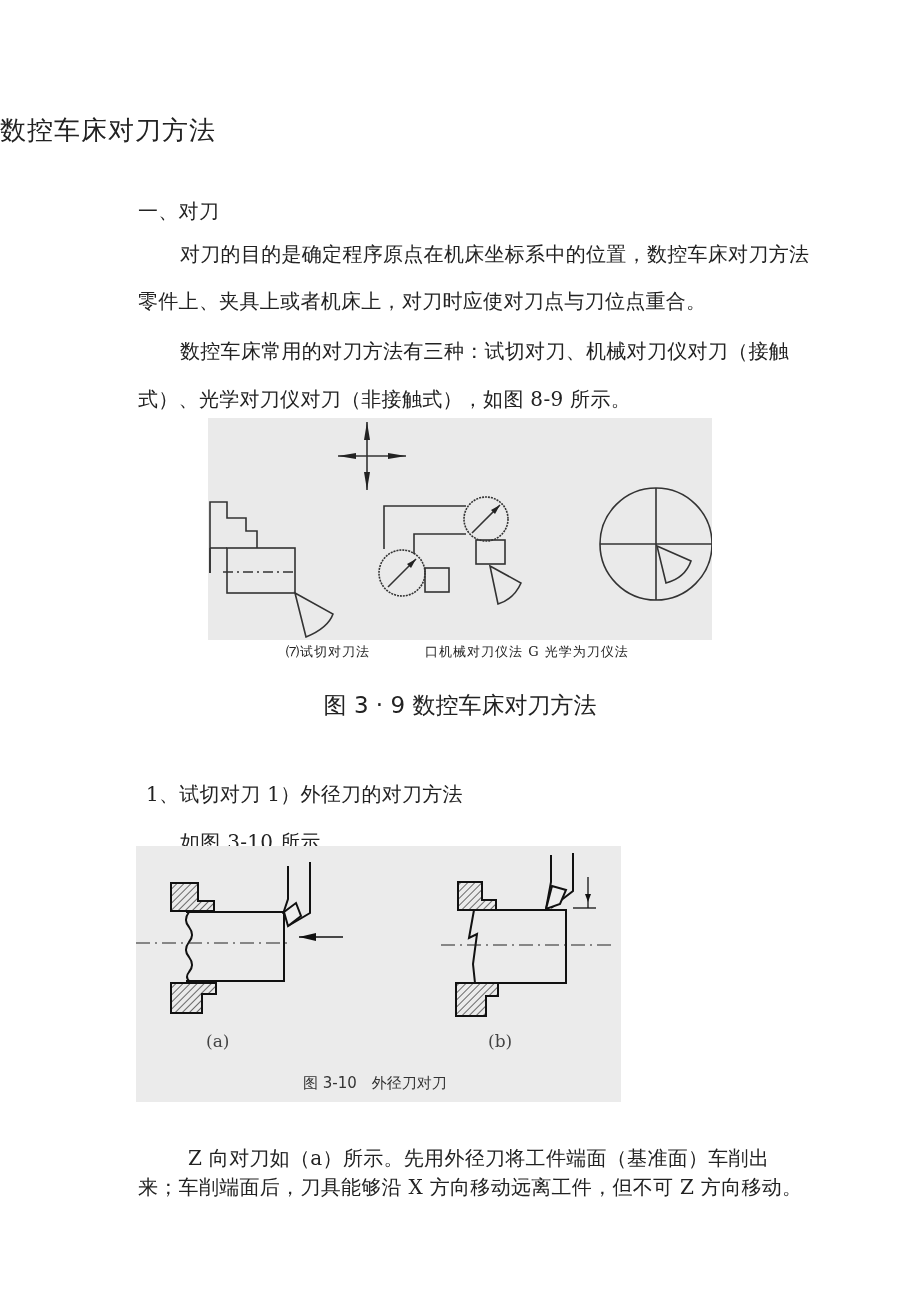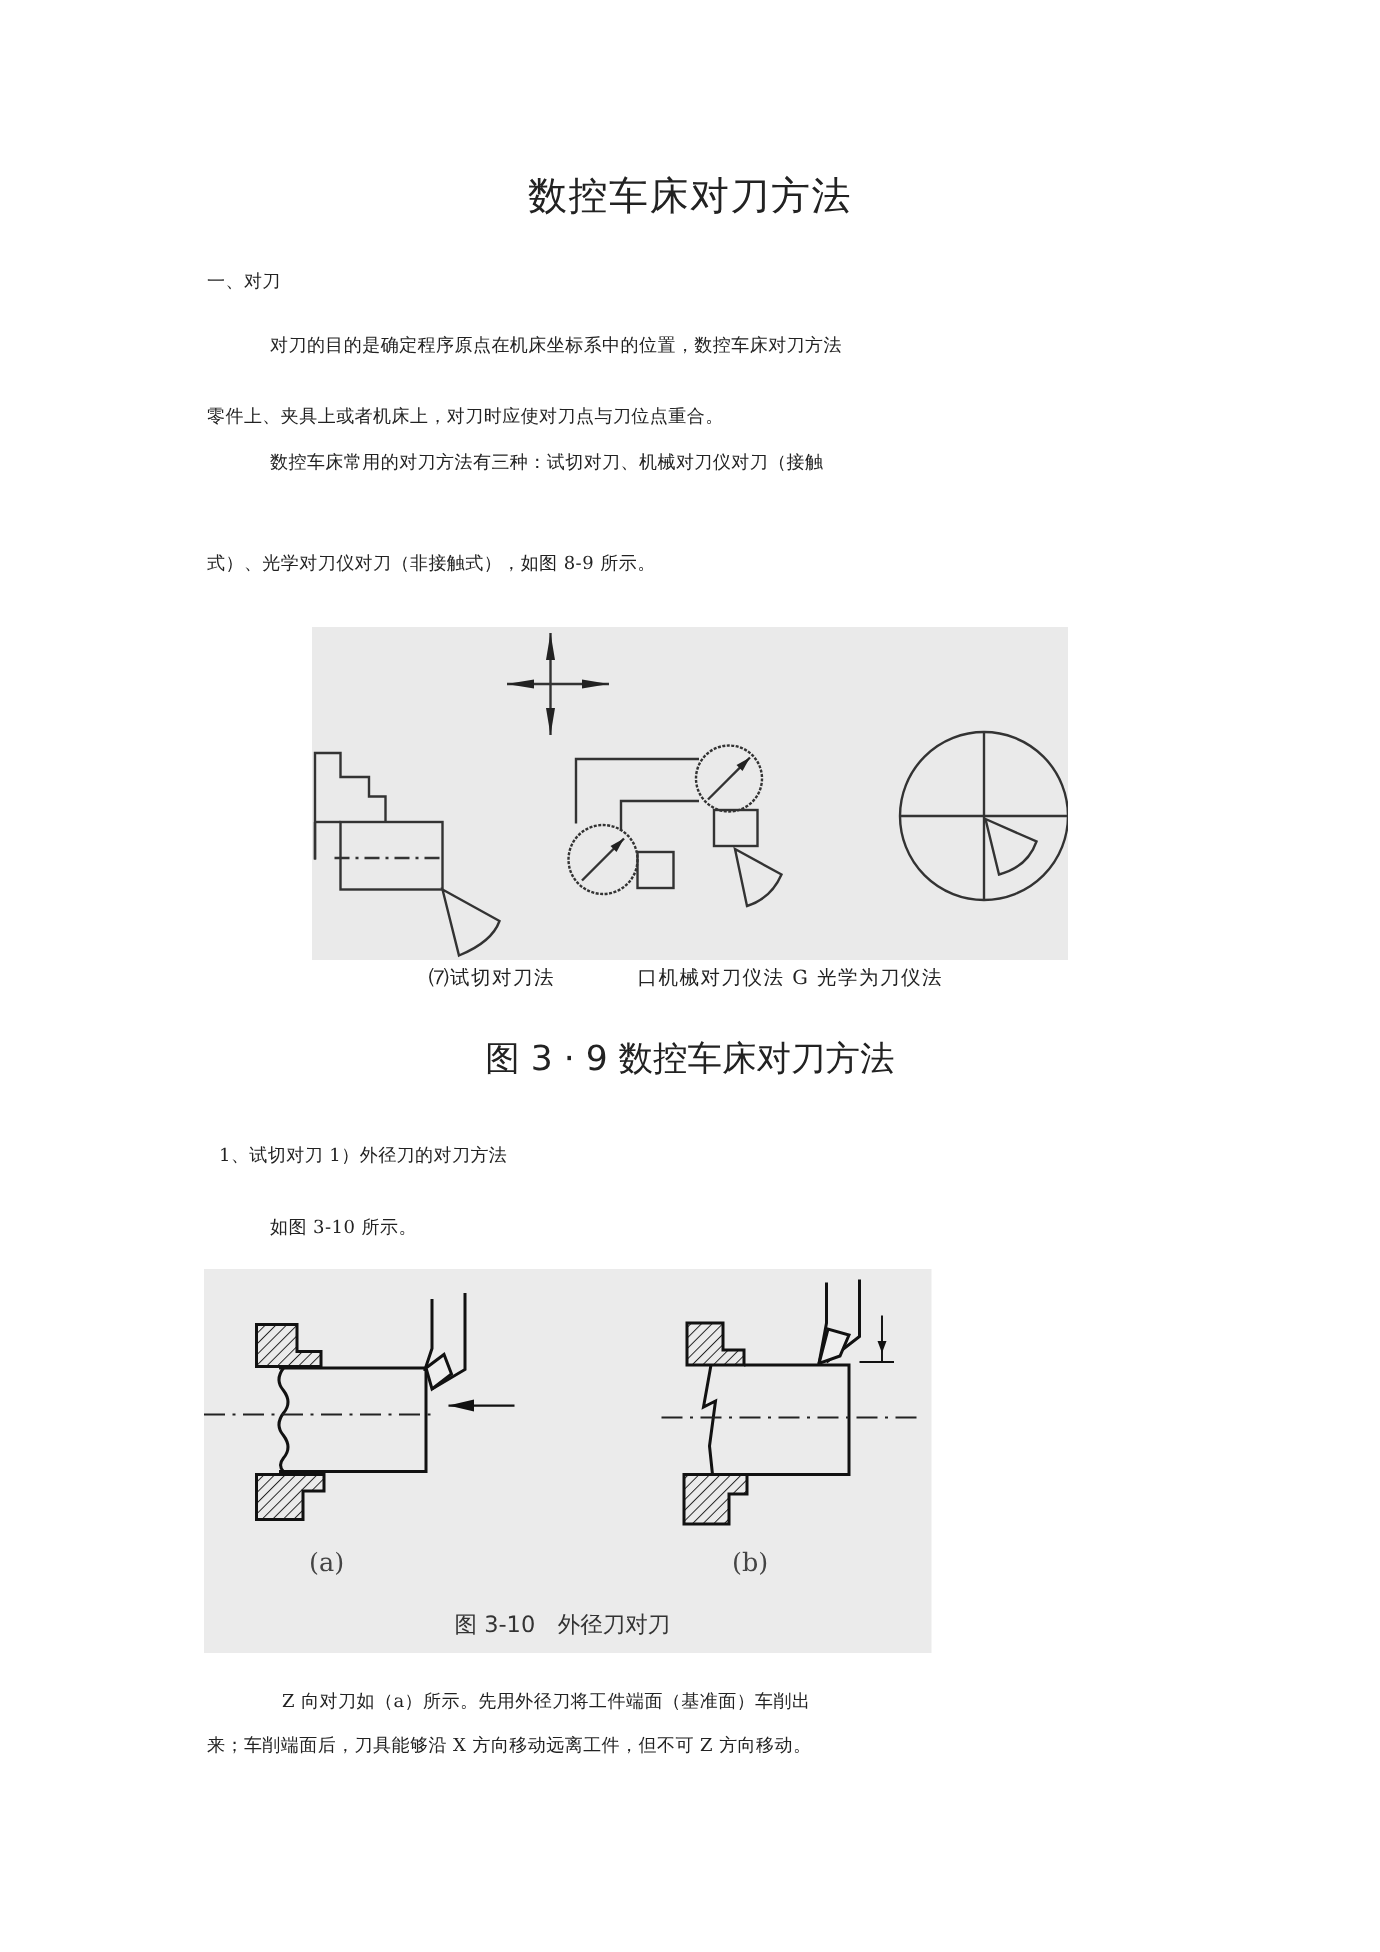--- a/index.html
+++ b/index.html
@@ -1,36 +1,36 @@
 <!DOCTYPE html>
 <html><head>
   <meta charset="utf-8">
   <style>
     html, body { margin: 0; padding: 0; background: #ffffff; }
     body { width: 920px; height: 1301px; position: relative; overflow: hidden;
            font-family: "DejaVu Serif", "Liberation Serif", serif; color: #1a1a1a; }
     .abs { position: absolute; }
-    .title { left: 0; width: 920px; top: 113px; text-align: center; font-size: 26px; letter-spacing: 1px; color: #222; }
-    .para { font-size: 12px; line-height: 24px; white-space: nowrap; color: #222; letter-spacing: 0.3px; }
+    .title { left: 0; width: 920px; top: 113px; font-size: 26px; letter-spacing: 1px; color: #222; }
+    .para { font-size: 20px; line-height: 24px; white-space: nowrap; color: #222; letter-spacing: 0.3px; margin-top: 24px; }
     .fig { background: #eaeaea; }
     .fig svg { display: block; }
     .caption-sans { font-family: "DejaVu Sans", "Liberation Sans", sans-serif; }
     .subcap { font-size: 13px; color: #222; white-space: nowrap; letter-spacing: 1px; }
   </style>
 </head>
 <body>
 
 <div class="abs title">数控车床对刀方法</div>
 
 <div class="abs para" style="left:138px; top:175px;">一、对刀</div>
 
 <div class="abs para" style="left:180px; top:218px;">对刀的目的是确定程序原点在机床坐标系中的位置，数控车床对刀方法</div>
 <div class="abs para" style="left:138px; top:265px;">零件上、夹具上或者机床上，对刀时应使对刀点与刀位点重合。</div>
 
-<div class="abs para" style="left:180px; top:296px;">数控车床常用的对刀方法有三种：试切对刀、机械对刀仪对刀（接触</div>
+<div class="abs para" style="left:180px; top:315px;">数控车床常用的对刀方法有三种：试切对刀、机械对刀仪对刀（接触</div>
 <div class="abs para" style="left:138px; top:363px;">式）、光学对刀仪对刀（非接触式），如图 8-9 所示。</div>
 
 <div class="abs fig" style="left:208px; top:418px; width:504px; height:222px;">
   <svg width="504" height="222" viewBox="0 0 504 222">
     <g fill="none" stroke="#333" stroke-width="1.6">
 
       <g>
         <line x1="159" y1="4" x2="159" y2="72"></line>
         <line x1="130" y1="38" x2="198" y2="38"></line>
       </g>

